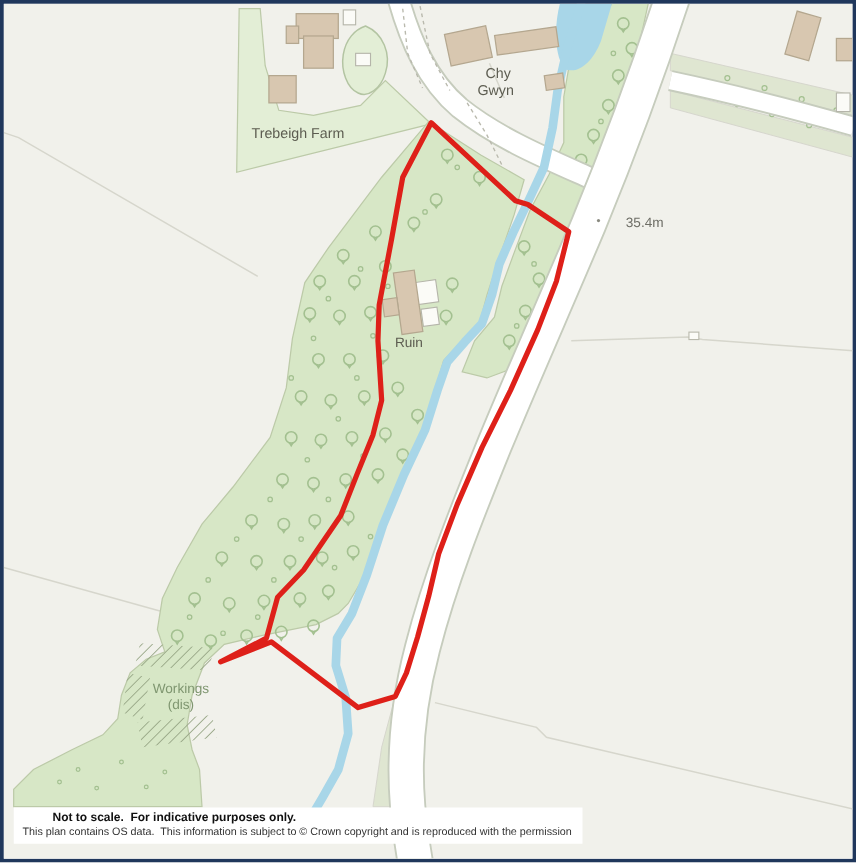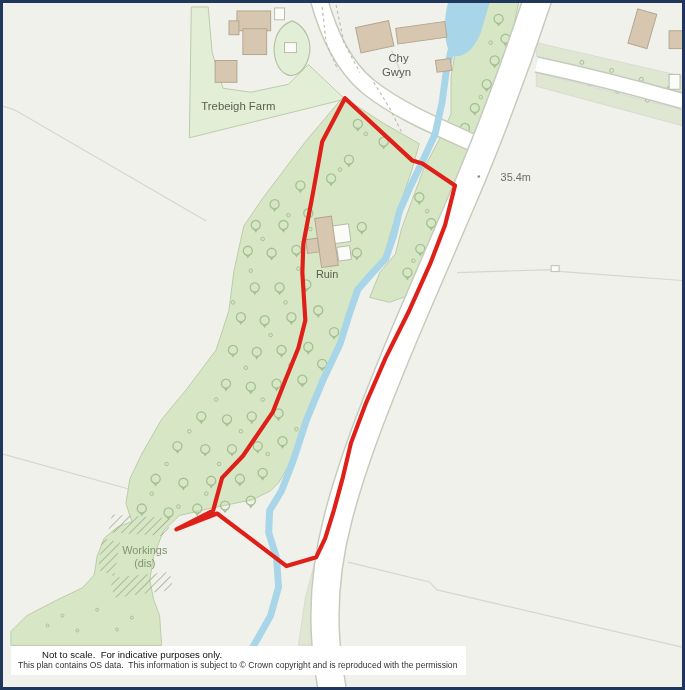--- a/index.html
+++ b/index.html
@@ -26,21 +26,21 @@
   .gate{fill:#fbfbf7;stroke:#b9b9ad;stroke-width:0.9;}
   .red-boundary{fill:none;stroke:var(--boundary-red,#de2019);stroke-width:4.2;
                 stroke-linejoin:round;stroke-linecap:round;}
   .map-label{font-size:11.5px;fill:var(--label-gray,#5c5c50);}
   .map-label.small{font-size:11px;}
   .map-label.green{fill:var(--label-green,#7f9670);}
   .map-label.height{fill:var(--height-gray,#6e6e66);font-size:11px;}
   .spot{fill:#8a8a80;}
   #disclaimer{position:absolute;left:8px;top:643px;background:#fff;
               padding:3px 9px 4px 7px;width:max-content;max-width:640px;}
-  #disclaimer .l1{font-size:9.6px;font-weight:normal;color:#111;white-space:nowrap;padding-left:24px;}
+  #disclaimer .l1{font-size:9.6px;font-weight:bold;color:#111;white-space:nowrap;padding-left:24px;}
   #disclaimer .l2,#disclaimer .l3{font-size:8.6px;color:#333;white-space:nowrap;line-height:1.3;}
 </style>
 </head>
 <body>
 
 <div id="frame">
   <svg id="map-svg" width="679" height="684" viewBox="0 0 685 690" preserveAspectRatio="none" xmlns="http://www.w3.org/2000/svg">
     <defs>
       <pattern id="hatchPat" width="6" height="6" patternUnits="userSpaceOnUse" patternTransform="rotate(45)">
         <line x1="0" y1="0" x2="0" y2="6" stroke="#96a584" stroke-width="1.4"></line>

